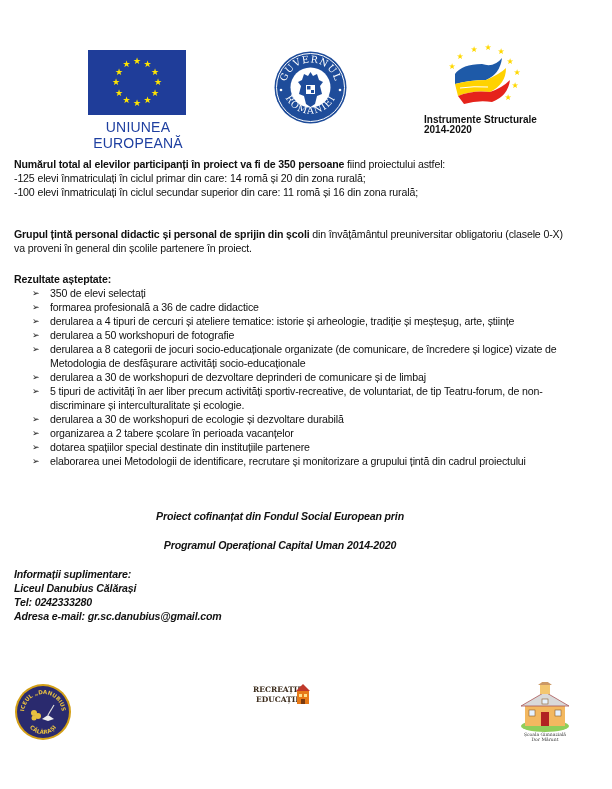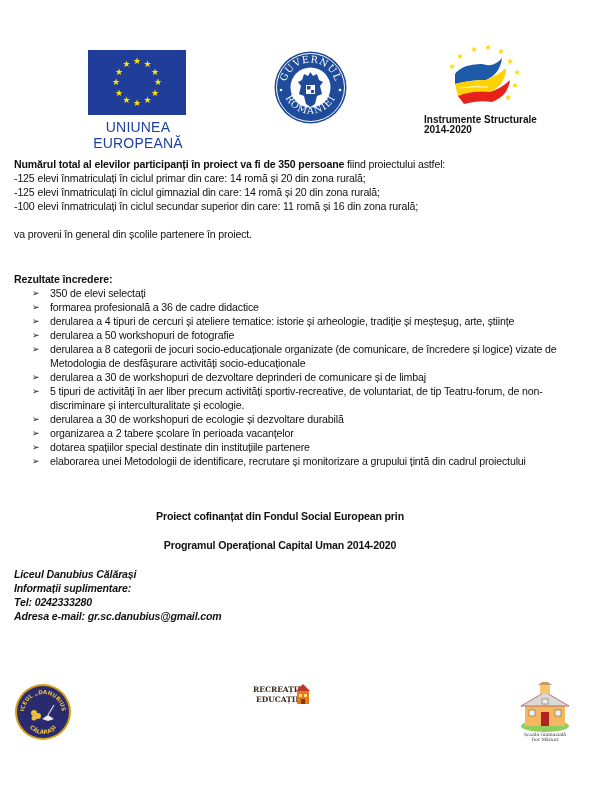--- a/index.html
+++ b/index.html
@@ -14,21 +14,21 @@
     .eu-flag { left: 88px; top: 50px; width: 98px; height: 65px; background: #1f3d99; }
     .eu-caption { left: 82px; top: 119px; width: 112px; text-align: center; font-family: "Liberation Sans", sans-serif; font-size: 14px; color: #1e3fa0; letter-spacing: 0.2px; }
     .gov-logo { left: 273px; top: 50px; width: 75px; height: 75px; }
     .is-logo { left: 448px; top: 44px; width: 80px; height: 68px; }
     .is-caption { left: 424px; top: 115px; width: 140px; text-align: left; font-family: "Liberation Sans", sans-serif; font-size: 10px; font-weight: bold; color: #111; line-height: 9.5px; }
 
     .para { left: 14px; width: 590px; }
     .list { left: 30px; width: 580px; }
     .li { position: relative; padding-left: 20px; }
     .li .bullet { position: absolute; left: 2px; top: 0; font-size: 9px; }
-    .center { left: 0; width: 560px; text-align: center; font-weight: bold; }
+    .center { left: 0; width: 560px; text-align: center; font-weight: bold; font-style: italic; }
     .italic-bold { font-style: italic; font-weight: bold; }
 
     .bot-logo-1 { left: 14px; top: 683px; width: 58px; height: 58px; }
     .bot-logo-2 { left: 253px; top: 682px; width: 60px; height: 26px; }
     .bot-logo-3 { left: 515px; top: 682px; width: 60px; height: 62px; }
   </style>
 </head>
 <body>
 
 <div class="page">
@@ -99,30 +99,30 @@
     </svg>
   </div>
   <div class="abs is-caption">
     <div>Instrumente Structurale</div>
     <div>2014-2020</div>
   </div>
 
   <div class="abs para text" style="top:157px;">
     <div><b>Numărul total al elevilor participanți în proiect va fi de 350 persoane</b><span> fiind proiectului astfel:</span></div>
     <div>-125 elevi înmatriculați în ciclul primar din care: 14 romă și 20 din zona rurală;</div>
-    <div>-125 elevi înmatriculați în ciclul gimnazial din care: 14 romă și 20 din zona rurală;</div>
     <div>-100 elevi înmatriculați în ciclul secundar superior din care: 11 romă și 16 din zona rurală;</div>
   </div>
 
   <div class="abs para text" style="top:227px;">
+    <div><b>Grupul țintă personal didactic și personal de sprijin din școli</b><span> din învățământul preuniversitar obligatoriu (clasele 0-X)</span></div>
     <div>va proveni în general din școlile partenere în proiect.</div>
   </div>
 
   <div class="abs para text" style="top:272px;">
-    <b>Rezultate încredere:</b>
+    <b>Rezultate așteptate:</b>
   </div>
 
   <div class="abs list text" style="top:285.5px;">
     <div class="li">
         <span class="bullet">➢</span>
         <div>350 de elevi selectați</div>
       </div>
     <div class="li">
         <span class="bullet">➢</span>
         <div>formarea profesională a 36 de cadre didactice</div>
@@ -164,22 +164,22 @@
     <div class="li">
         <span class="bullet">➢</span>
         <div>elaborarea unei Metodologii de identificare, recrutare și monitorizare a grupului țintă din cadrul proiectului</div>
       </div>
   </div>
 
   <div class="abs center text" style="top:509px;">Proiect cofinanțat din Fondul Social European prin</div>
   <div class="abs center text" style="top:538px;">Programul Operațional Capital Uman 2014-2020</div>
 
   <div class="abs para text italic-bold" style="top:567px;">
+    <div>Informații suplimentare:</div>
     <div>Liceul Danubius Călărași</div>
-    <div>Informații suplimentare:</div>
     <div>Tel: 0242333280</div>
     <div>Adresa e-mail: gr.sc.danubius@gmail.com</div>
   </div>
 
   <div class="abs bot-logo-1">
     <svg width="58" height="58" viewBox="0 0 58 58">
       <defs>
         <path id="dTop" d="M 10 30 A 19 19 0 0 1 48 30"></path>
         <path id="dBot" d="M 12 34 A 17 17 0 0 0 46 34"></path>
       </defs>

